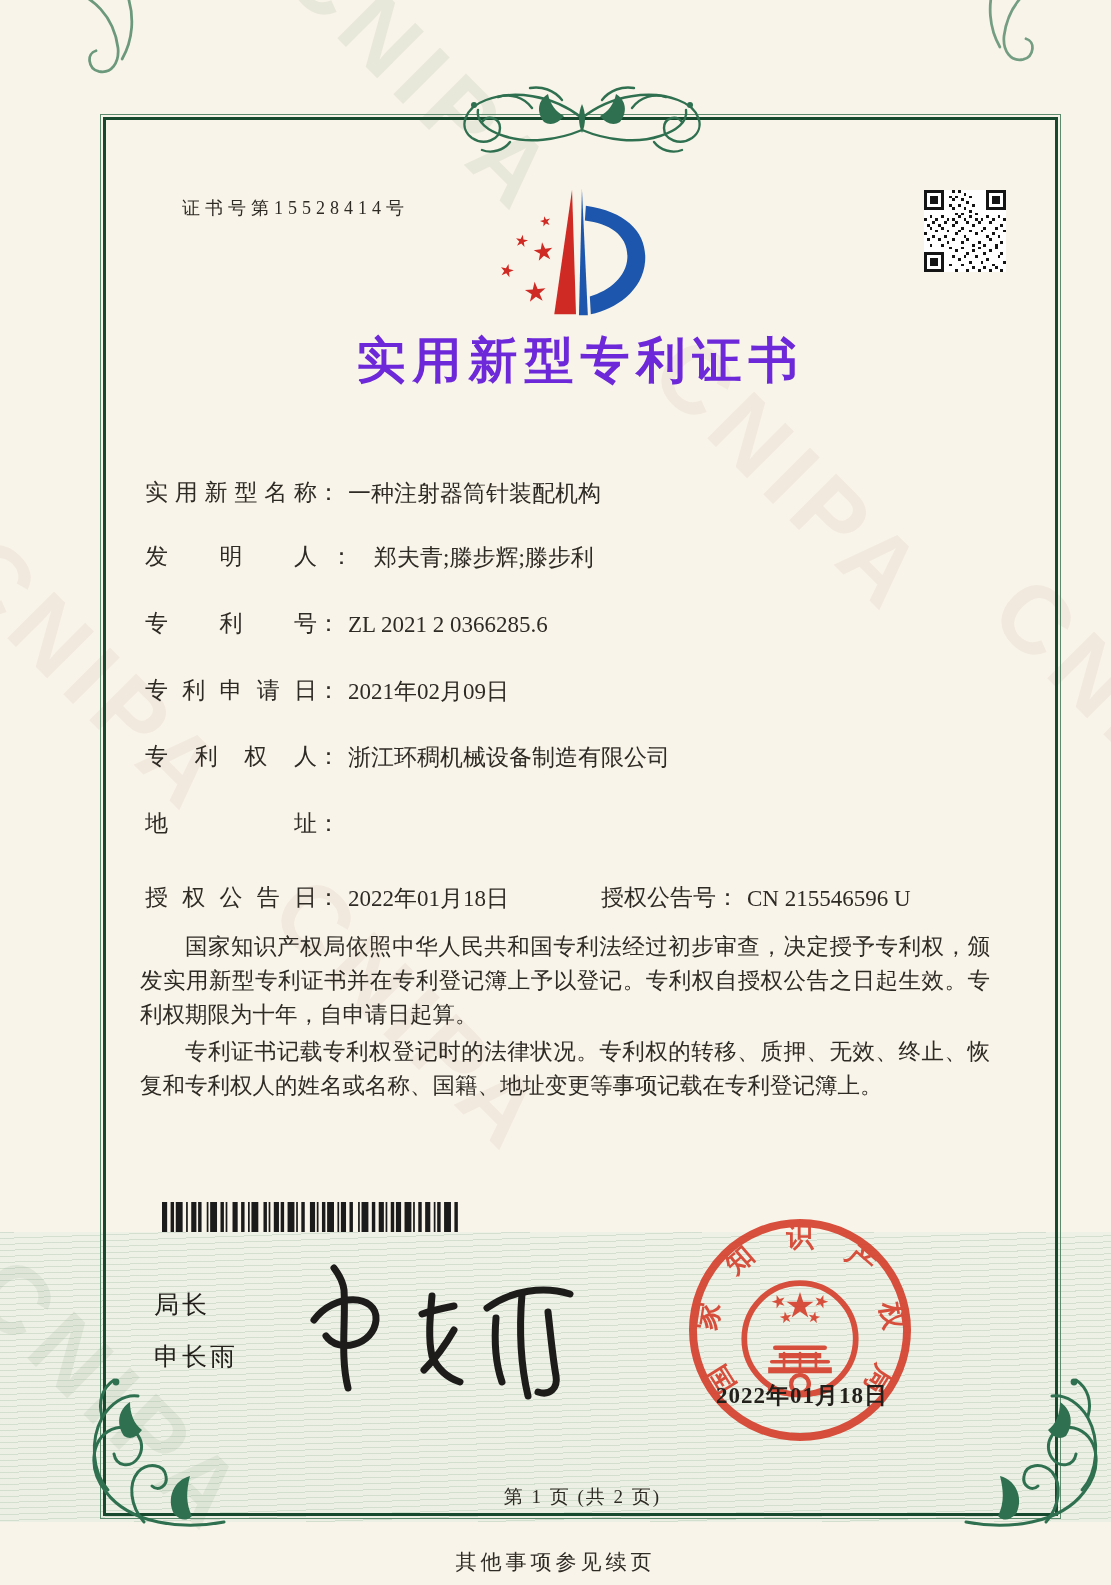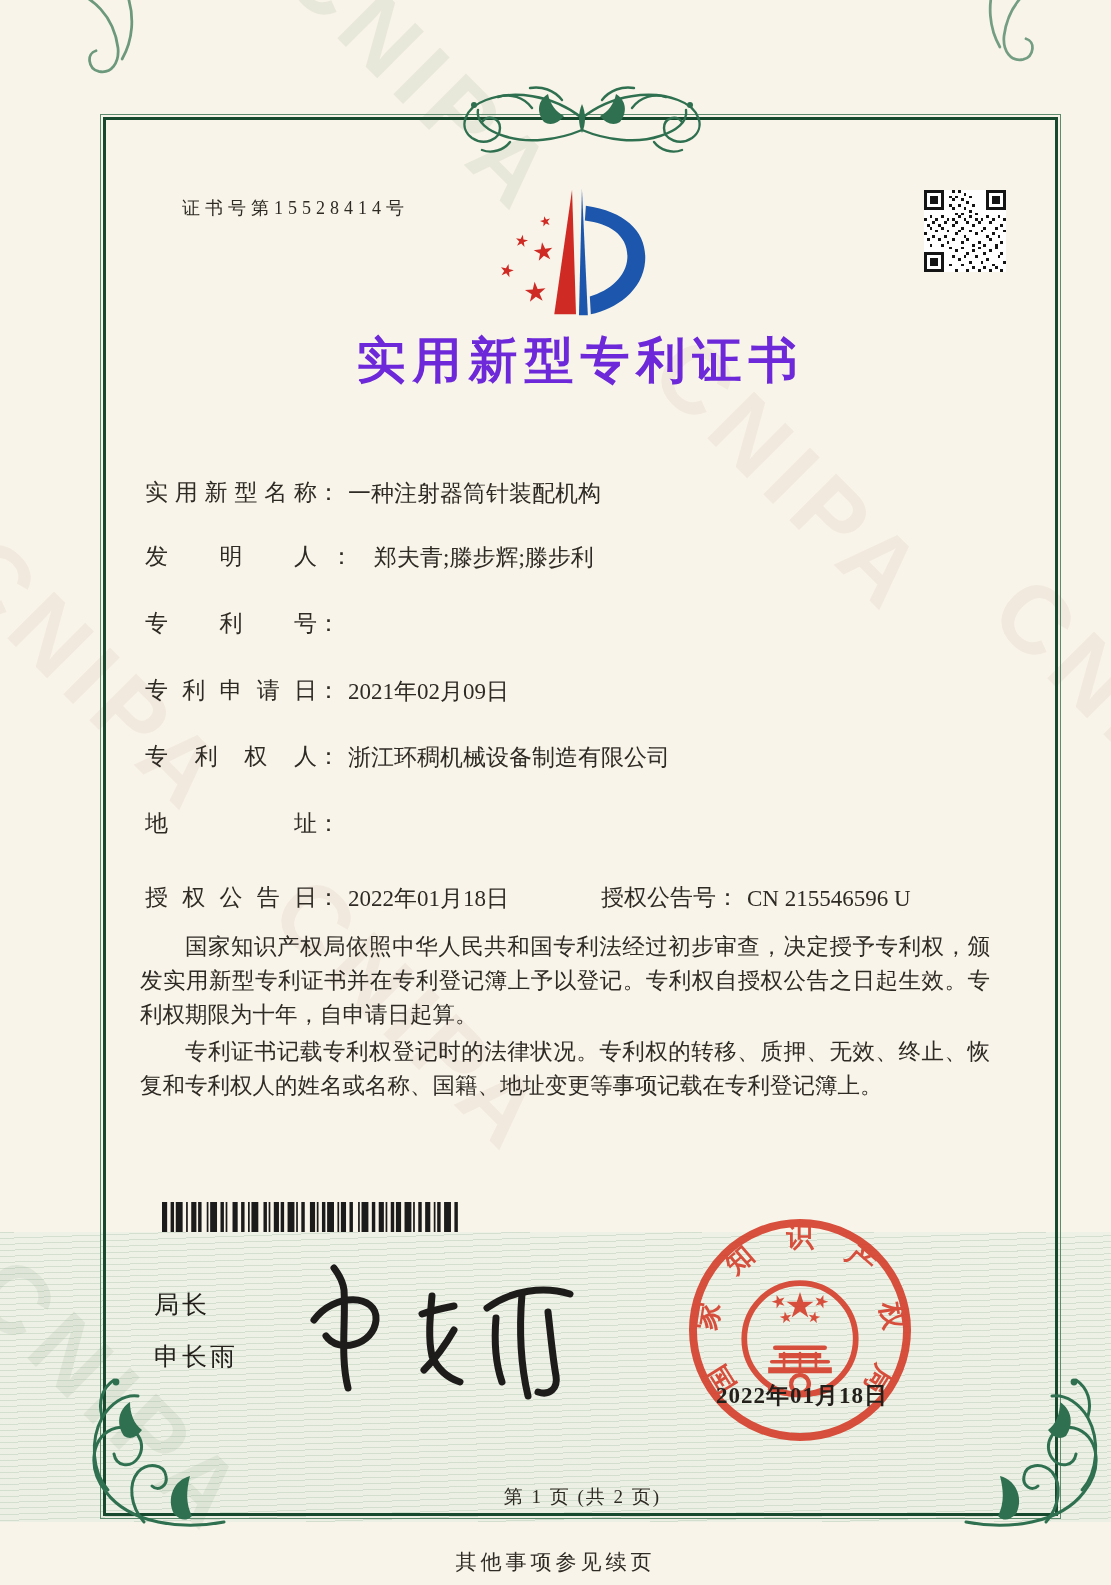--- a/index.html
+++ b/index.html
@@ -196,20 +196,21 @@
         <span class="fvalue">一种注射器筒针装配机构</span>
     </div>
     <div class="frow" style="top:66px;gap:13px;">
       <span class="flabel">发明人</span>
         <span class="fcolon">：</span>
         <span class="fvalue">郑夫青;滕步辉;滕步利</span>
     </div>
     <div class="frow" style="top:133px;">
       <span class="flabel">专利号</span>
         <span class="fcolon">：</span>
+        <span class="fvalue">ZL 2021 2 0366285.6</span>
     </div>
     <div class="frow" style="top:200px;">
       <span class="flabel">专利申请日</span>
         <span class="fcolon">：</span>
         <span class="fvalue">2021年02月09日</span>
     </div>
     <div class="frow" style="top:266px;">
       <span class="flabel">专利权人</span>
         <span class="fcolon">：</span>
         <span class="fvalue">浙江环稠机械设备制造有限公司</span>

